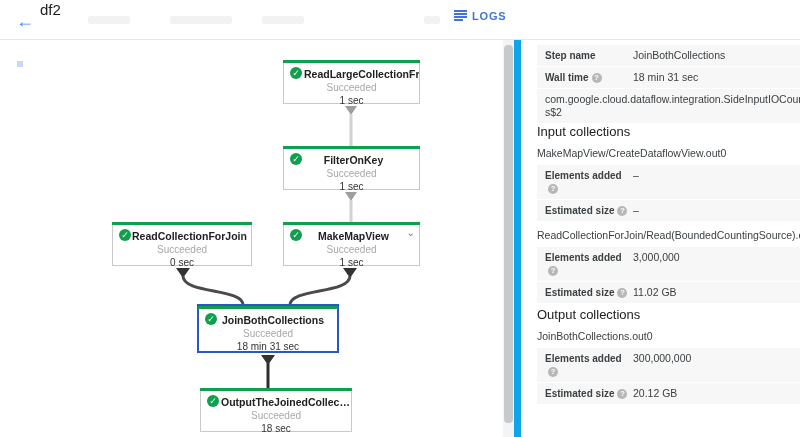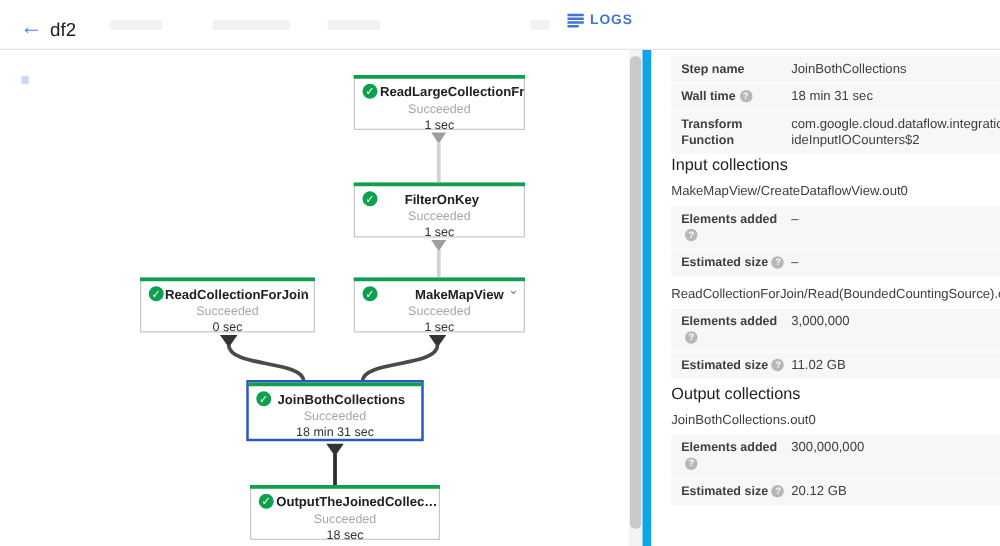--- a/index.html
+++ b/index.html
@@ -4,23 +4,23 @@
 <style>
   * { margin:0; padding:0; box-sizing:border-box; }
   html,body { width:800px; height:437px; overflow:hidden; background:#fff;
               font-family:"Liberation Sans","DejaVu Sans",sans-serif; color:#3c4043; }
 
   
   .appbar { position:absolute; left:0; top:0; width:800px; height:40px; background:#fff;
             border-bottom:1px solid #e6e6e6; z-index:5; }
   .back-btn { position:absolute; left:12px; top:8px; width:26px; height:26px; color:#4285f4;
               font-size:18px; line-height:26px; text-align:center; cursor:pointer; }
-  .job-title { position:absolute; left:40px; top:16px; font-size:15px; color:#212121; }
+  .job-title { position:absolute; left:40px; top:1px; font-size:15px; color:#212121; }
   .ghost { position:absolute; top:16px; height:8px; background:rgba(0,0,0,0.05); border-radius:2px; }
-  .logs-btn { position:absolute; left:454px; top:10px; display:flex; align-items:center; gap:5px;
+  .logs-btn { position:absolute; left:454px; top:10px; display:flex; gap:5px;
               color:#4273d6; font-size:11px; font-weight:bold; letter-spacing:0.8px; cursor:pointer; }
   .logs-icon { display:inline-block; width:13px; height:11px; position:relative; }
   .logs-icon i { position:absolute; left:0; height:2px; background:#4273d6; display:block; }
   .logs-icon i:nth-child(1){ top:0; width:13px; }
   .logs-icon i:nth-child(2){ top:3px; width:13px; }
   .logs-icon i:nth-child(3){ top:6px; width:13px; }
   .logs-icon i:nth-child(4){ top:9px; width:9px; }
 
   
   .graph { position:absolute; left:0; top:40px; width:503px; height:397px; background:#fff; }
@@ -137,21 +137,21 @@
       <span class="chev">⌄</span>
     </div>
     <div class="nstatus">Succeeded</div>
     <div class="ntime">0 sec</div>
   </div>
 
   <div class="node" style="left:283px;top:182px;width:137px;height:44px;">
     <div class="bar"></div>
     <div class="titlerow">
       <span class="check">✓</span>
-      <div class="ntitle" style="padding:0 16px 0 20px;text-align:right;">MakeMapView</div>
+      <div class="ntitle" style="padding:0 16px 0 20px;">MakeMapView</div>
       <span class="chev">⌄</span>
     </div>
     <div class="nstatus">Succeeded</div>
     <div class="ntime">1 sec</div>
   </div>
 
   <div class="node selected" style="left:197px;top:264px;width:142px;height:49px;">
     <div class="bar"></div>
     <div class="titlerow">
       <span class="check">✓</span>
@@ -186,21 +186,20 @@
 
     <div class="kv">
       <div class="k">Step name</div>
       <div class="v">JoinBothCollections</div>
     </div>
     <div class="kv">
       <div class="k"><span>Wall time</span><span class="helpdot">?</span></div>
       <div class="v">18 min 31 sec</div>
     </div>
     <div class="kv">
-      <div class="k">Transform Function</div>
       <div class="v">com.google.cloud.dataflow.integration.SideInputIOCounters$2</div>
     </div>
 
     <div class="sec-heading">Input collections</div>
 
     <div class="group-name">MakeMapView/CreateDataflowView.out0</div>
     <div class="metric-rows">
       <div class="kv">
         <div class="k"><span>Elements added</span><span class="helpdot">?</span></div>
         <div class="v">–</div>

